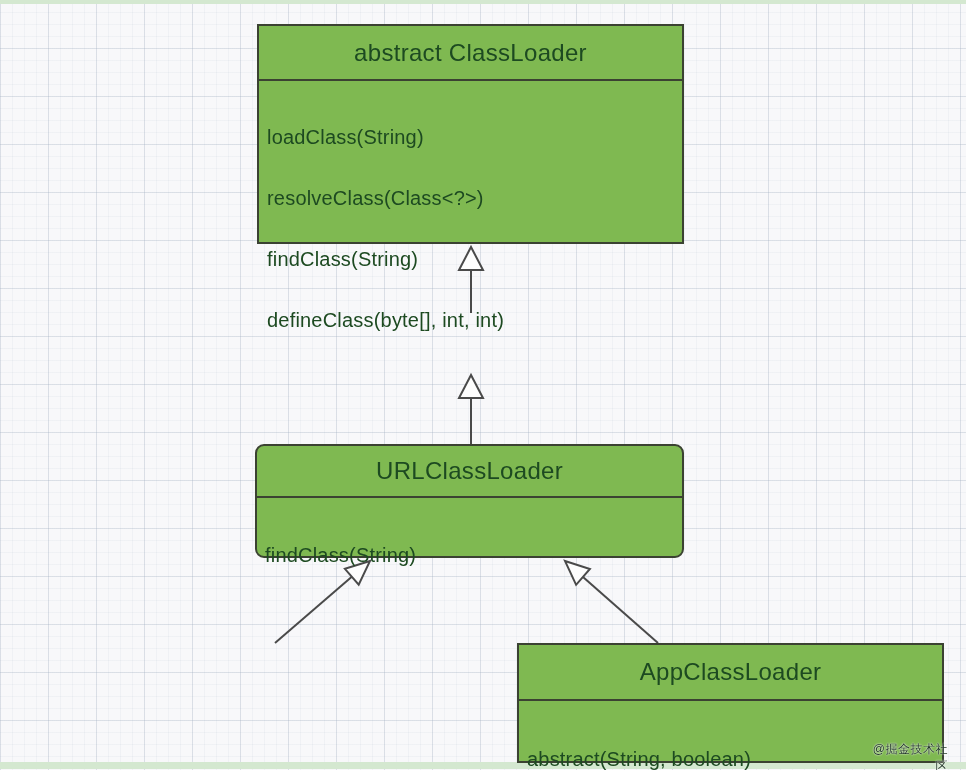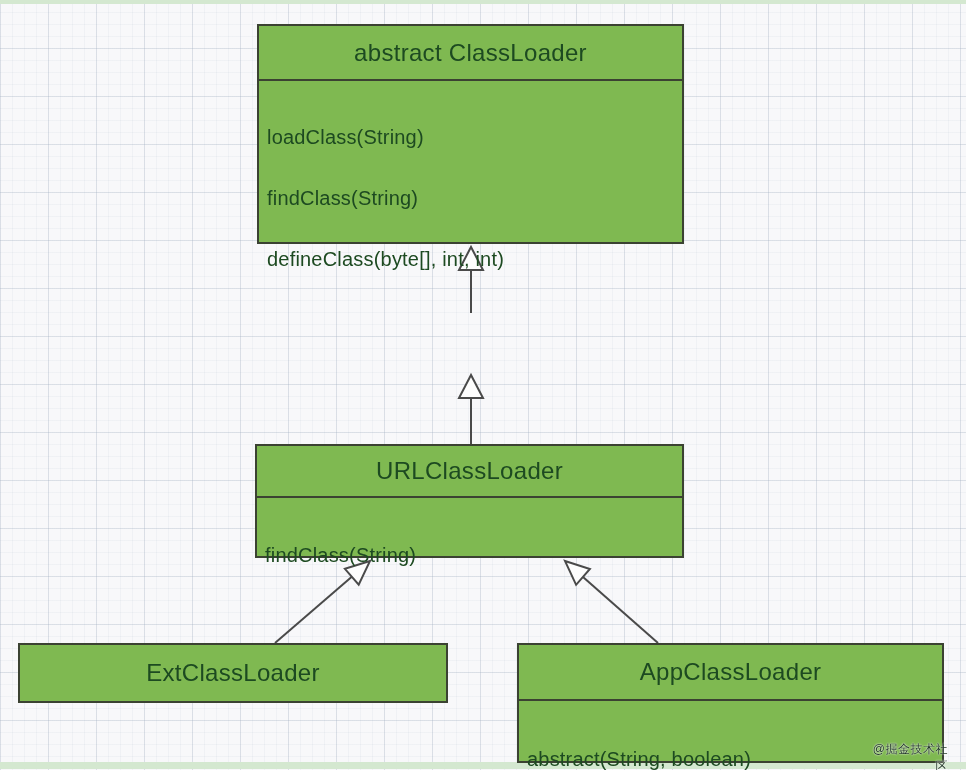--- a/index.html
+++ b/index.html
@@ -69,21 +69,21 @@
     line-height: 34px;
     white-space: nowrap;
     margin-top: 27px;
   }
   .uml-box.single .box-header { height: 100%; }
 
   
   .box-classloader { left: 257px; top: 24px;  width: 427px; height: 220px; }
   .box-classloader .box-header { height: 55px; }
   .box-secure      { left: 256px; top: 313px; width: 428px; height: 60px; }
-  .box-url         { left: 255px; top: 444px; width: 429px; height: 114px; }
+  .box-url         { left: 255px; top: 444px; width: 429px; height: 114px; border-radius: 9px; }
   .box-url .box-header { height: 52px; }
   .box-url .box-body   { padding-top: 13px; }
   .box-ext         { left: 18px;  top: 643px; width: 430px; height: 60px; }
   .box-app         { left: 517px; top: 643px; width: 427px; height: 120px; }
   .box-app .box-header { height: 56px; }
   .box-app .box-body   { padding-top: 14px; }
 
   .watermark {
     position: absolute;
     left: 866px;
@@ -124,36 +124,34 @@
     <g>
       <line x1="658" y1="643" x2="583" y2="576.9"></line>
       <polygon points="565,561 589.9,569 576.1,584.8"></polygon>
     </g>
   </svg>
 
   <div class="uml-box has-body box-classloader">
     <div class="box-header">abstract ClassLoader</div>
     <div class="box-body">
       <div class="method-line">loadClass(String)</div>
+      <div class="method-line">resolveClass(Class&lt;?&gt;)</div>
       <div class="method-line">findClass(String)</div>
       <div class="method-line">defineClass(byte[], int, int)</div>
     </div>
   </div>
 
 
   <div class="uml-box has-body box-url">
     <div class="box-header">URLClassLoader</div>
     <div class="box-body">
       <div class="method-line">findClass(String)</div>
     </div>
   </div>
 
-  <div class="uml-box single box-ext">
-    <div class="box-header">ExtClassLoader</div>
-  </div>
 
   <div class="uml-box has-body box-app">
     <div class="box-header">AppClassLoader</div>
     <div class="box-body">
       <div class="method-line">abstract(String, boolean)</div>
     </div>
   </div>
 
   <div class="watermark">@掘金技术社区</div>
 

